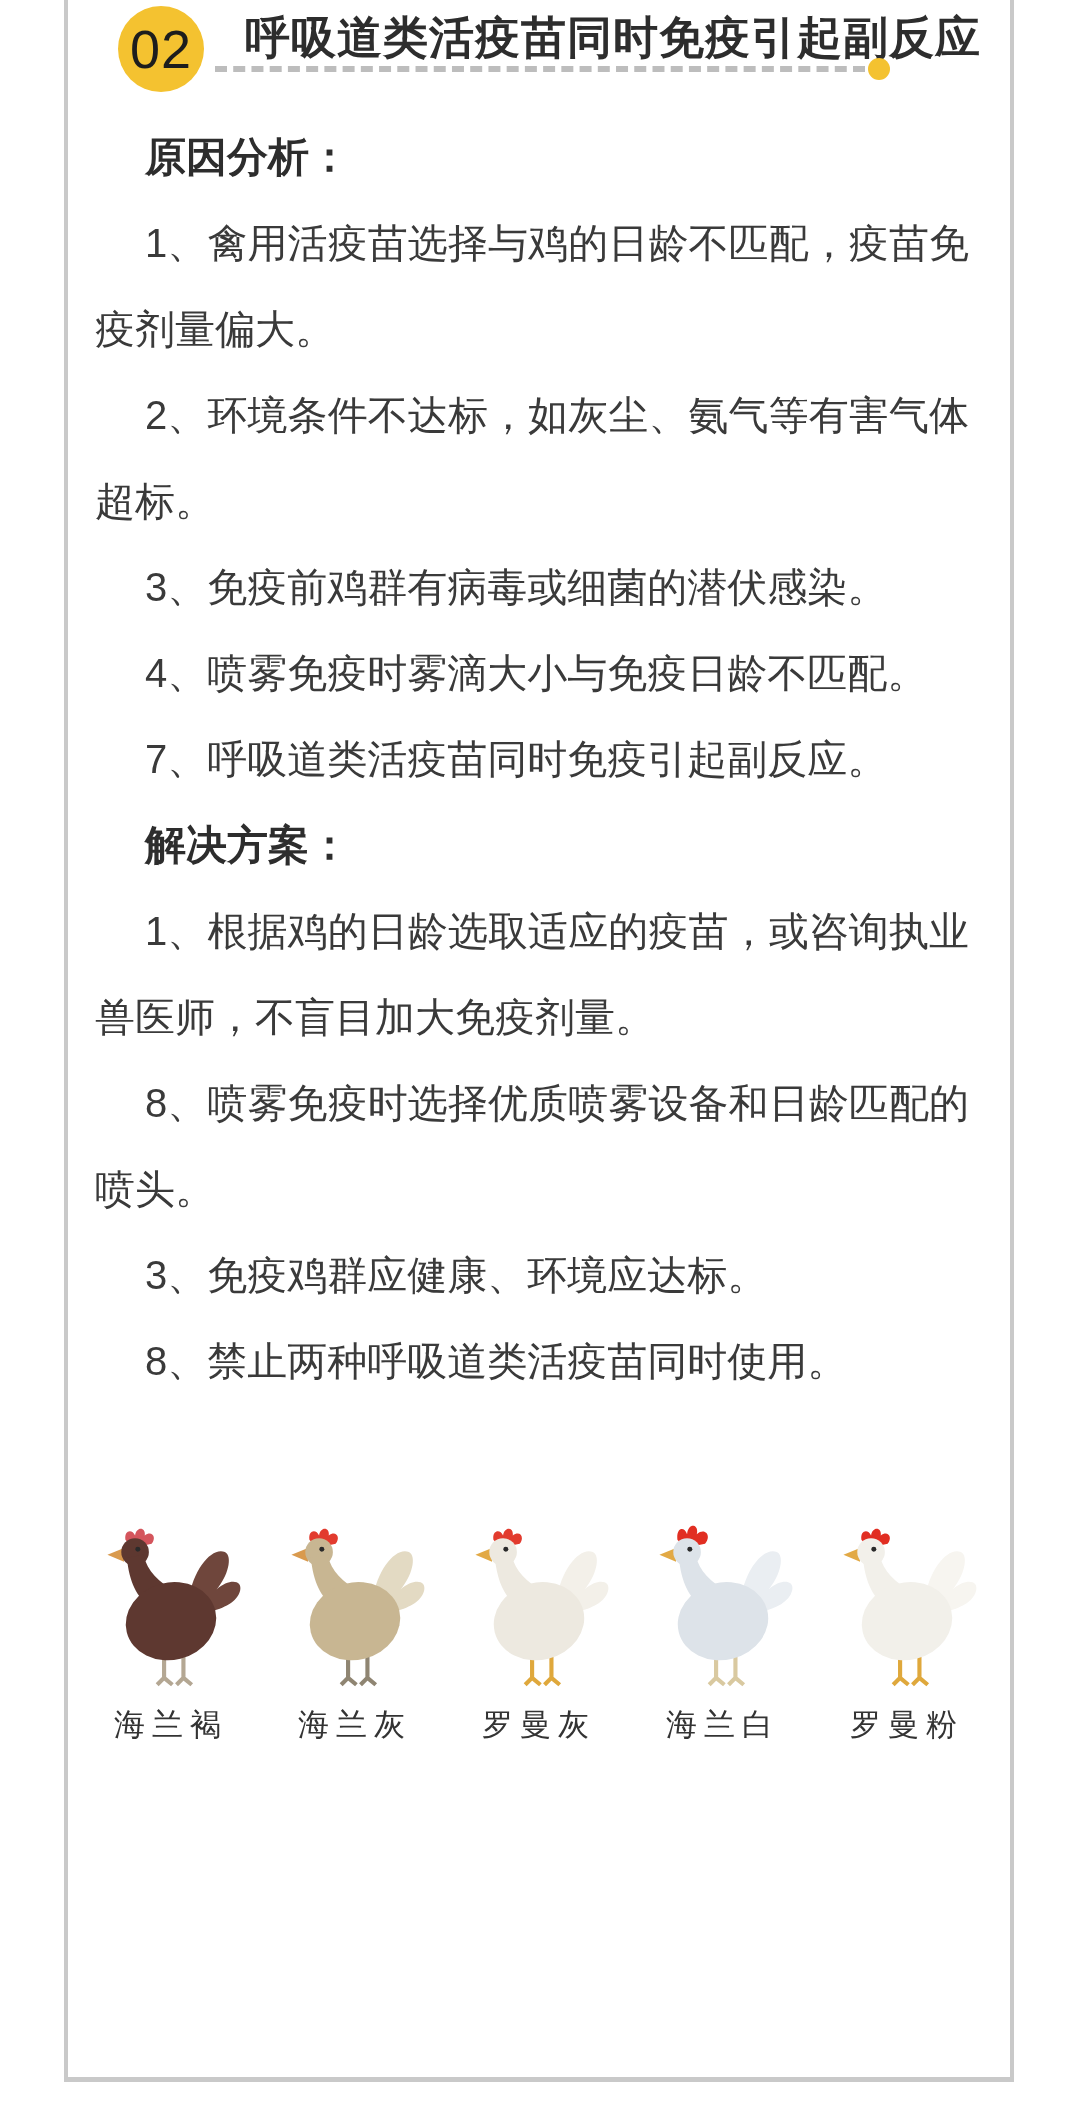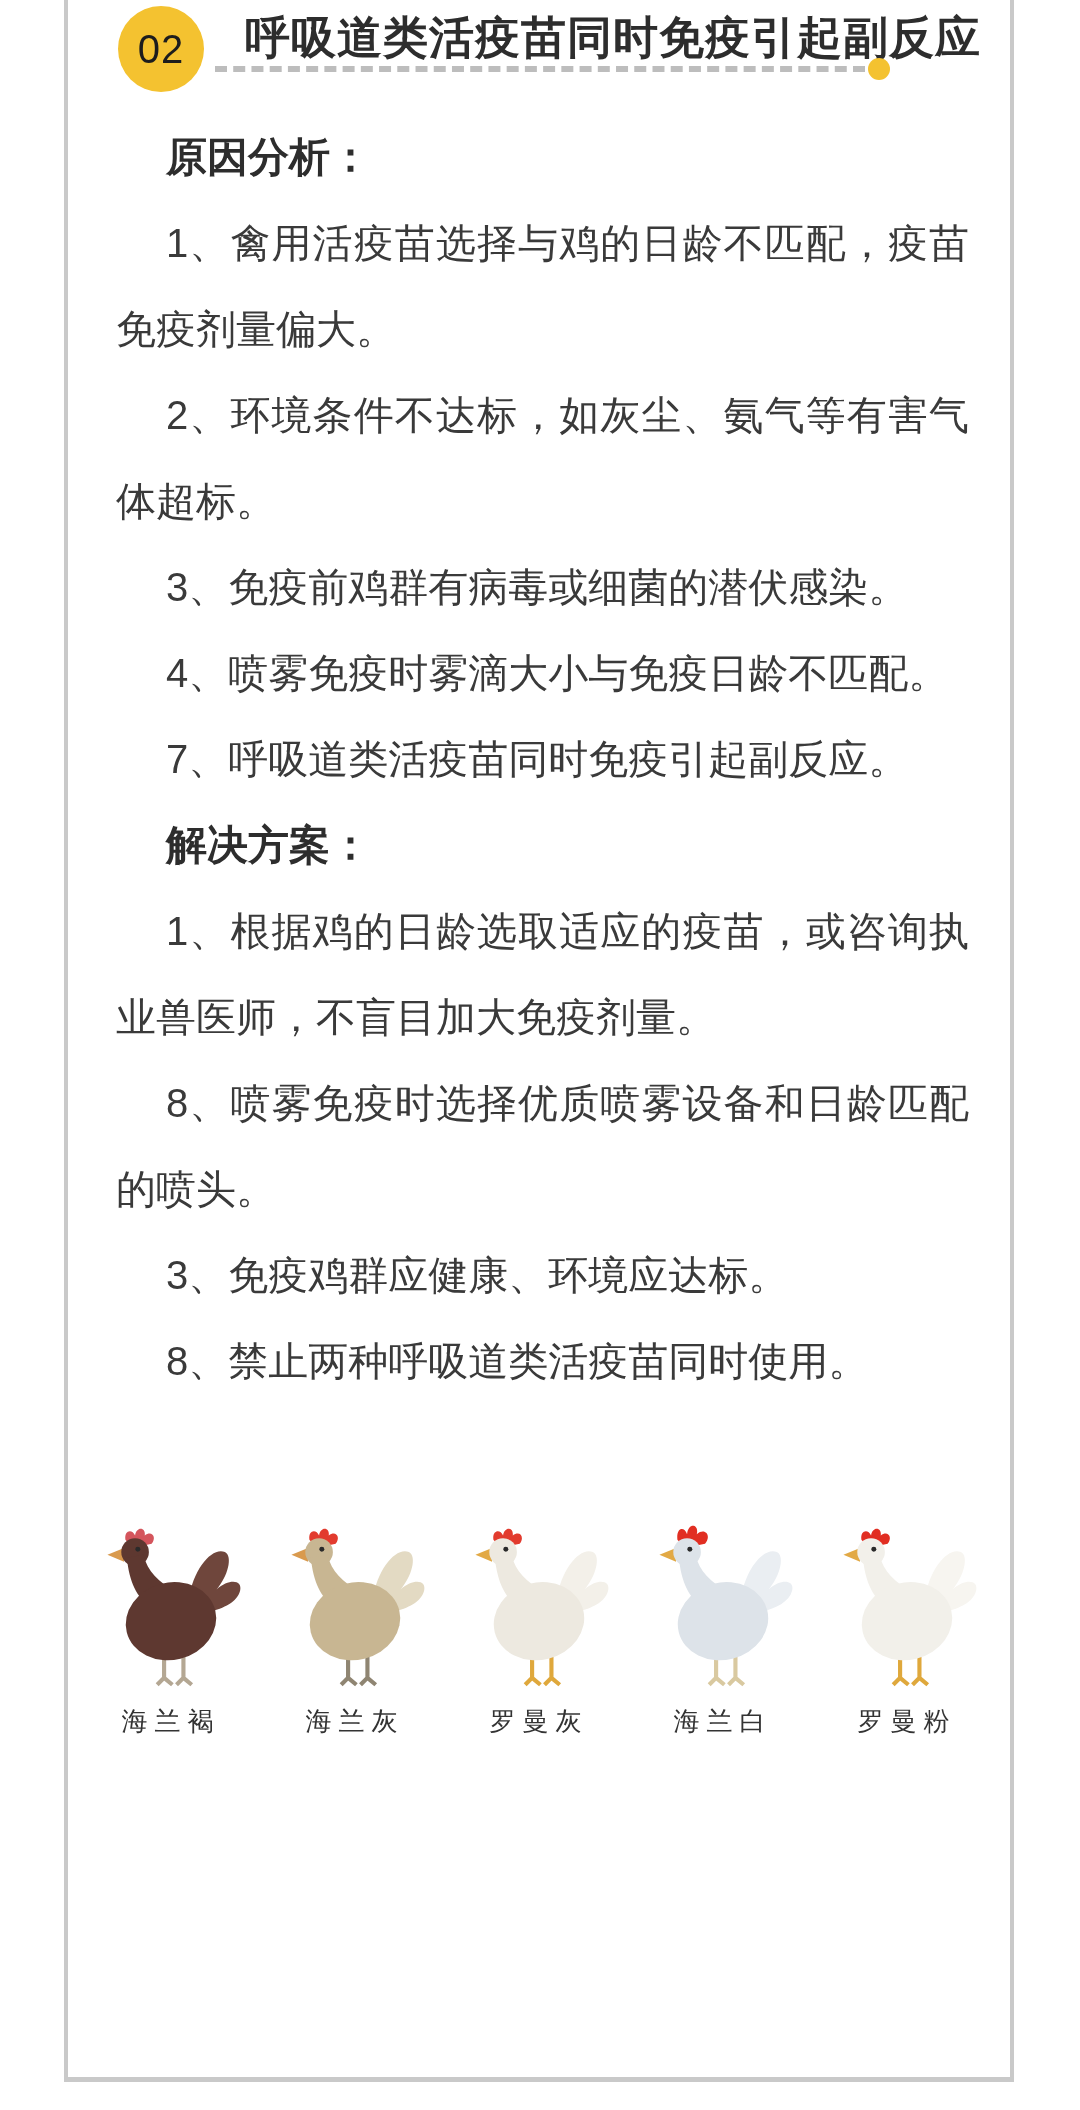--- a/index.html
+++ b/index.html
@@ -11,55 +11,54 @@
     border-left:4px solid #c9c9c9;
     border-right:4px solid #c9c9c9;
     border-bottom:5px solid #c9c9c9;
   }
   
   .header { position:relative; height:104px; }
   .badge {
     position:absolute; left:50px; top:6px; width:86px; height:86px;
     border-radius:50%;
     display:flex; align-items:center; justify-content:center;
-    font-size:40px; font-weight:500; color:#1d1d1d; letter-spacing:1px;
+    font-size:54px; font-weight:500; color:#1d1d1d; letter-spacing:1px;
   }
   .title {
     position:absolute; left:177px; top:8px;
     font-size:45px; font-weight:700; color:#2d2d2d;
     white-space:nowrap; letter-spacing:1px;
   }
   .divider {
     position:absolute; left:147px; top:66px; width:650px; height:0;
     border-top:6px dashed #bdbdbd;
   }
   .divider-dot {
     position:absolute; left:800px; top:58px; width:22px; height:22px;
     border-radius:50%;
   }
   
   .content {
     margin-top:10px; padding:0 41px 0 27px;
     font-size:40px; line-height:86px; color:#3a3a3a;
     text-align:justify;
-    margin-left:21px;
   }
   .content p { text-indent:50px; margin:0; }
   .content p.heading { font-weight:700; color:#2d2d2d; font-size:41px; }
   
   .chicken-row {
     margin-top:112px; padding:0 14px;
     display:flex; justify-content:space-between;
   }
   .chicken {
     width:178px; display:flex; flex-direction:column; align-items:center;
   }
   .chicken svg { width:152px; height:180px; display:block; }
   .chicken-label {
-    margin-top:8px; font-size:26px; color:#333333; letter-spacing:7px;
+    margin-top:8px; font-size:31px; color:#333333; letter-spacing:7px;
     white-space:nowrap;
   }
 </style>
 </head>
 <body>
 
 <div class="card">
 
   <div class="header">
     <div class="badge" style="background: rgb(244, 194, 48);">02</div>

